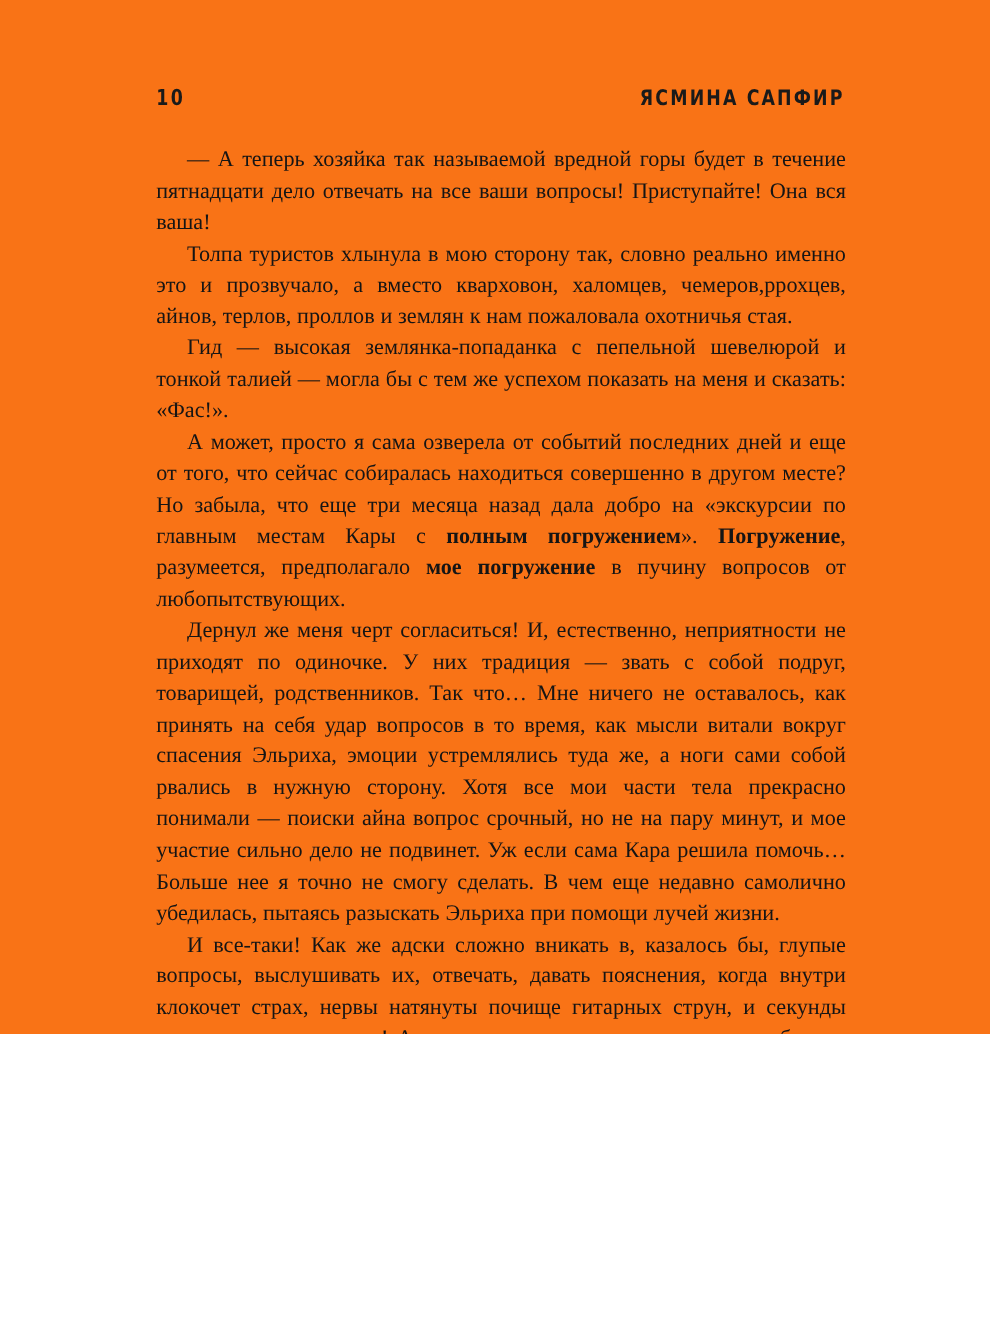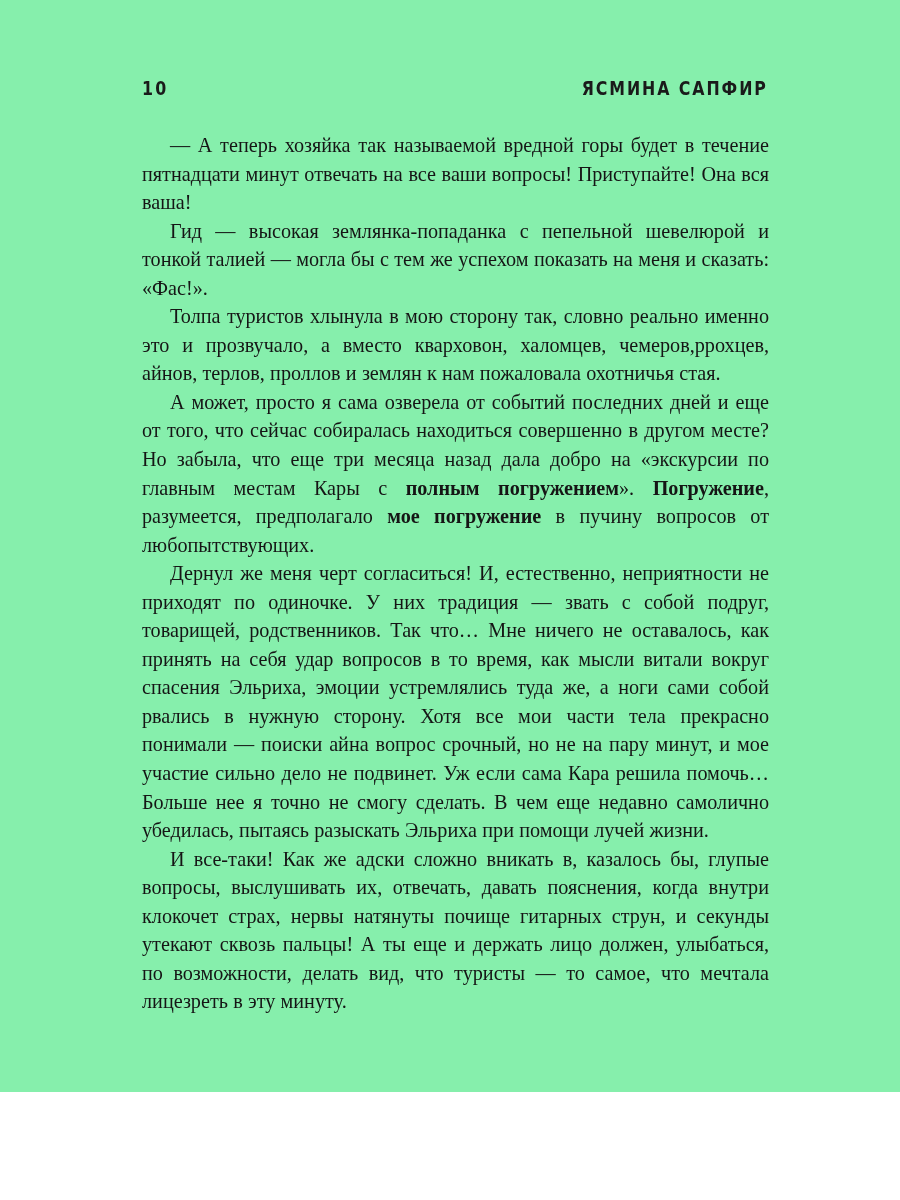--- a/index.html
+++ b/index.html
@@ -5,22 +5,22 @@
 <style>
   html, body {
     margin: 0;
     padding: 0;
     background: #ffffff;
   }
 
   .page {
     position: relative;
     width: 900px;
-    height: 1092px;
-    background: #86efac;
+    height: 940px;
+    background: #f97316;
     overflow: hidden;
     box-sizing: border-box;
   }
 
   
   .running-head {
     position: absolute;
     left: 142px;
     top: 78px;
     width: 626px;
@@ -93,21 +93,21 @@
 <body style="background: rgb(255, 255, 255);">
 
 <div class="page">
 
   <div class="running-head">
     <span class="folio">10</span>
     <span class="author-name">ЯСМИНА САПФИР</span>
   </div>
 
   <div class="body-text">
-    <p>— А теперь хозяйка так называемой вредной горы будет в течение пятнадцати минут отвечать на все ваши вопросы! Приступайте! Она вся ваша!</p>
+    <p>— А теперь хозяйка так называемой вредной горы будет в течение пятнадцати дело отвечать на все ваши вопросы! Приступайте! Она вся ваша!</p>
+    <p>Толпа туристов хлынула в мою сторону так, словно реально именно это и прозвучало, а вместо кварховон, халомцев, чемеров,ррохцев, айнов, терлов, проллов и землян к нам пожаловала охотничья стая.</p>
     <p>Гид — высокая землянка-попаданка с пепельной шевелюрой и тонкой талией — могла бы с тем же успехом показать на меня и сказать: «Фас!».</p>
-    <p>Толпа туристов хлынула в мою сторону так, словно реально именно это и прозвучало, а вместо кварховон, халомцев, чемеров,ррохцев, айнов, терлов, проллов и землян к нам пожаловала охотничья стая.</p>
     <p>А может, просто я сама озверела от событий последних дней и еще от того, что сейчас собиралась находиться совершенно в другом месте? Но забыла, что еще три месяца назад дала добро на «экскурсии по главным местам Кары с <span class="em-bi">полным погружением</span>». <span class="em-bi">Погружение</span>, разумеется, предполагало <span class="em-bi">мое погружение</span> в пучину вопросов от любопытствующих.</p>
     <p>Дернул же меня черт согласиться! И, естественно, неприятности не приходят по одиночке. У них традиция — звать с собой подруг, товарищей, родственников. Так что… Мне ничего не оставалось, как принять на себя удар вопросов в то время, как мысли витали вокруг спасения Эльриха, эмоции устремлялись туда же, а ноги сами собой рвались в нужную сторону. Хотя все мои части тела прекрасно понимали — поиски айна вопрос срочный, но не на пару минут, и мое участие сильно дело не подвинет. Уж если сама Кара решила помочь… Больше нее я точно не смогу сделать. В чем еще недавно самолично убедилась, пытаясь разыскать Эльриха при помощи лучей жизни.</p>
     <p>И все-таки! Как же адски сложно вникать в, казалось бы, глупые вопросы, выслушивать их, отвечать, давать пояснения, когда внутри клокочет страх, нервы натянуты почище гитарных струн, и секунды утекают сквозь пальцы! А ты еще и держать лицо должен, улыбаться, по возможности, делать вид, что туристы — то самое, что мечтала лицезреть в эту минуту.</p>
   </div>
 
 </div>
 
 </body></html>

